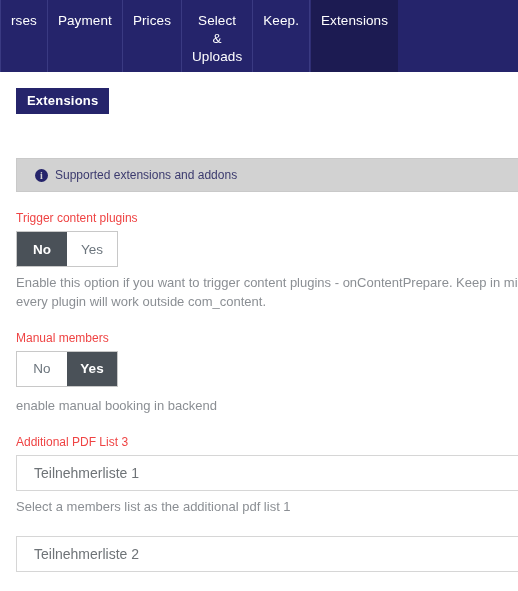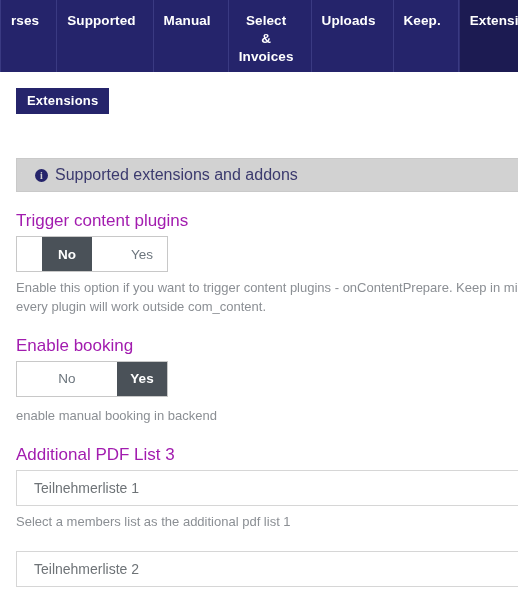--- a/index.html
+++ b/index.html
@@ -23,24 +23,24 @@
     display: flex;
     align-items: flex-start;
     overflow: hidden;
     width: 518px;
   }
   .nav-item {
     position: relative;
     flex: 0 0 auto;
     color: #ffffff;
     font-size: 13.5px;
-    font-weight: bold;
+    font-weight: normal;
     line-height: 1.35;
     text-align: center;
-    padding: 12px 17px 0 10px;
+    padding: 12px 10px 0 10px;
     height: 60px;
     box-sizing: content-box;
     white-space: normal;
     border-right: 1px solid #3a3a82;
     letter-spacing: 0.1px;
   }
   .nav-item.first {
     border-left: 1px solid #3a3a82;
   }
   .nav-item.active {
@@ -92,31 +92,31 @@
     color: #d2d2d2;
     font-size: 10px;
     font-weight: bold;
     font-family: "Liberation Serif", serif;
     line-height: 13px;
     text-align: center;
     margin-right: 7px;
   }
   .alert-text {
     color: #3b3a6e;
-    font-size: 16px;
+    font-size: 12px;
     line-height: 1;
   }
 
   .field-group {
     padding-left: 16px;
     margin-top: 20px;
   }
   .field-label {
-    color: #a21caf;
-    font-size: 17px;
+    color: #ef4444;
+    font-size: 12px;
     line-height: 1;
     margin-bottom: 7px;
     display: block;
   }
 
   .btn-group {
     display: inline-flex;
     border: 1px solid #c8c8c8;
     height: 36px;
     box-sizing: border-box;
@@ -125,21 +125,20 @@
   .btn-group .btn {
     width: 50px;
     display: flex;
     align-items: center;
     justify-content: center;
     font-size: 13.5px;
     color: #6c757d;
     background: #ffffff;
     box-sizing: border-box;
     user-select: none;
-    margin-left: 25px;
   }
   .btn-group .btn.on {
     background: #4a5158;
     color: #ffffff;
     font-weight: bold;
   }
 
   .help-text {
     color: #8b8f94;
     font-size: 13px;
@@ -164,31 +163,28 @@
   }
 </style>
 </head>
 <body>
 
 <div class="navbar">
   <div class="nav-item first">
     <span class="nav-line">rses</span>
   </div>
   <div class="nav-item">
-    <span class="nav-line">Supported</span>
-  </div>
-  <div class="nav-item">
-    <span class="nav-line">Manual</span>
+    <span class="nav-line">Payment</span>
+  </div>
+  <div class="nav-item">
+    <span class="nav-line">Prices</span>
   </div>
   <div class="nav-item">
     <span class="nav-line">Select</span>
     <span class="nav-line">&amp;</span>
-    <span class="nav-line">Invoices</span>
-  </div>
-  <div class="nav-item">
     <span class="nav-line">Uploads</span>
   </div>
   <div class="nav-item">
     <span class="nav-line">Keep.</span>
   </div>
   <div class="nav-item active">
     <span class="nav-line">Extensions</span>
   </div>
 </div>
 
@@ -206,21 +202,21 @@
   <div class="field-group">
     <span class="field-label">Trigger content plugins</span>
     <div class="btn-group">
       <div class="btn on">No</div>
       <div class="btn">Yes</div>
     </div>
     <div class="help-text">Enable this option if you want to trigger content plugins - onContentPrepare. Keep in mind not every plugin will work outside com_content.</div>
   </div>
 
   <div class="field-group">
-    <span class="field-label">Enable booking</span>
+    <span class="field-label">Manual members</span>
     <div class="btn-group">
       <div class="btn">No</div>
       <div class="btn on">Yes</div>
     </div>
     <div class="help-text tight">enable manual booking in backend</div>
   </div>
 
   <div class="field-group">
     <span class="field-label">Additional PDF List 3</span>
     <div class="select-box">Teilnehmerliste 1</div>

